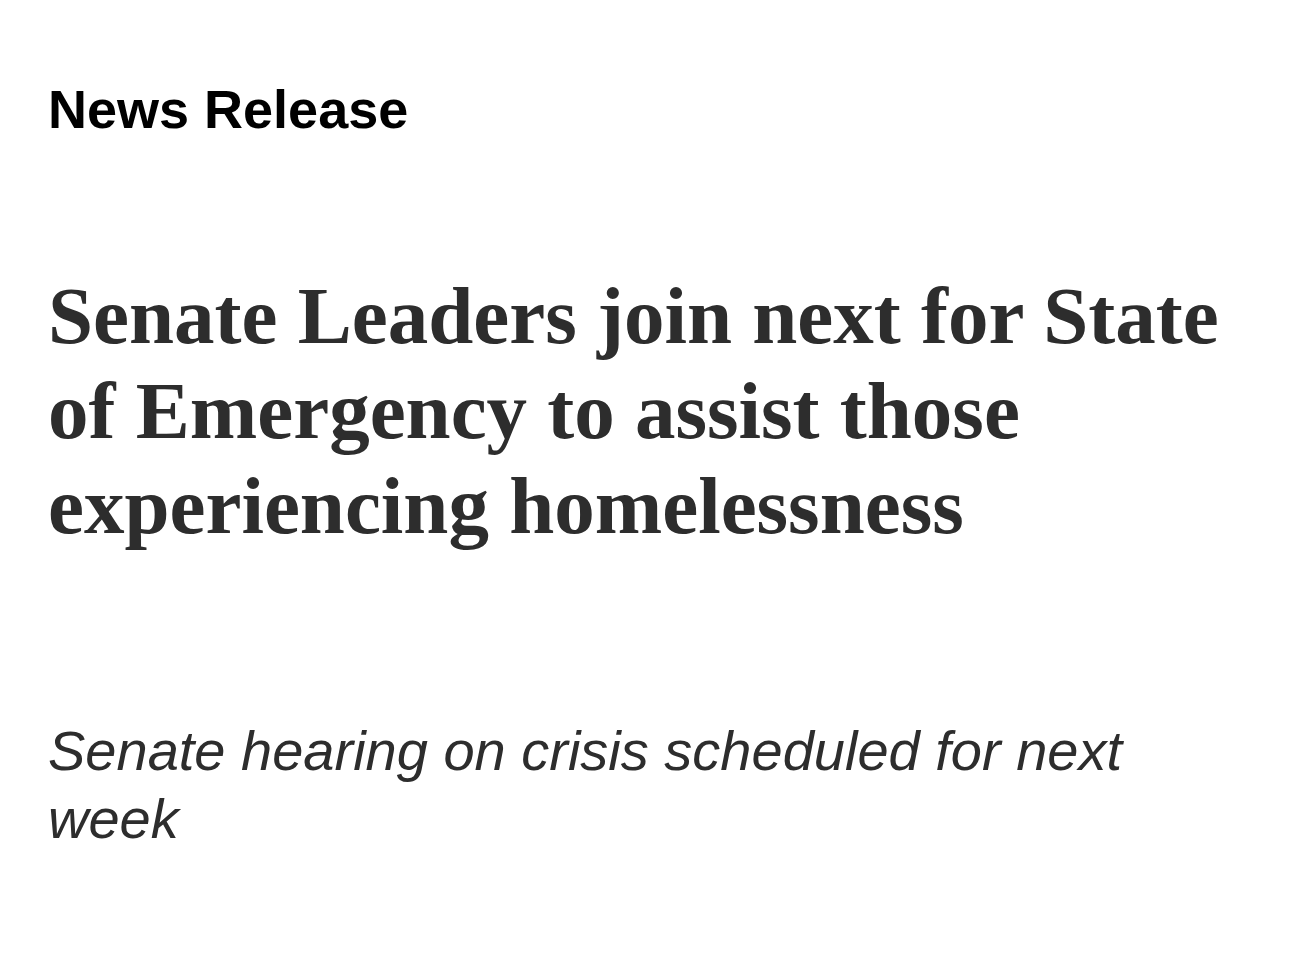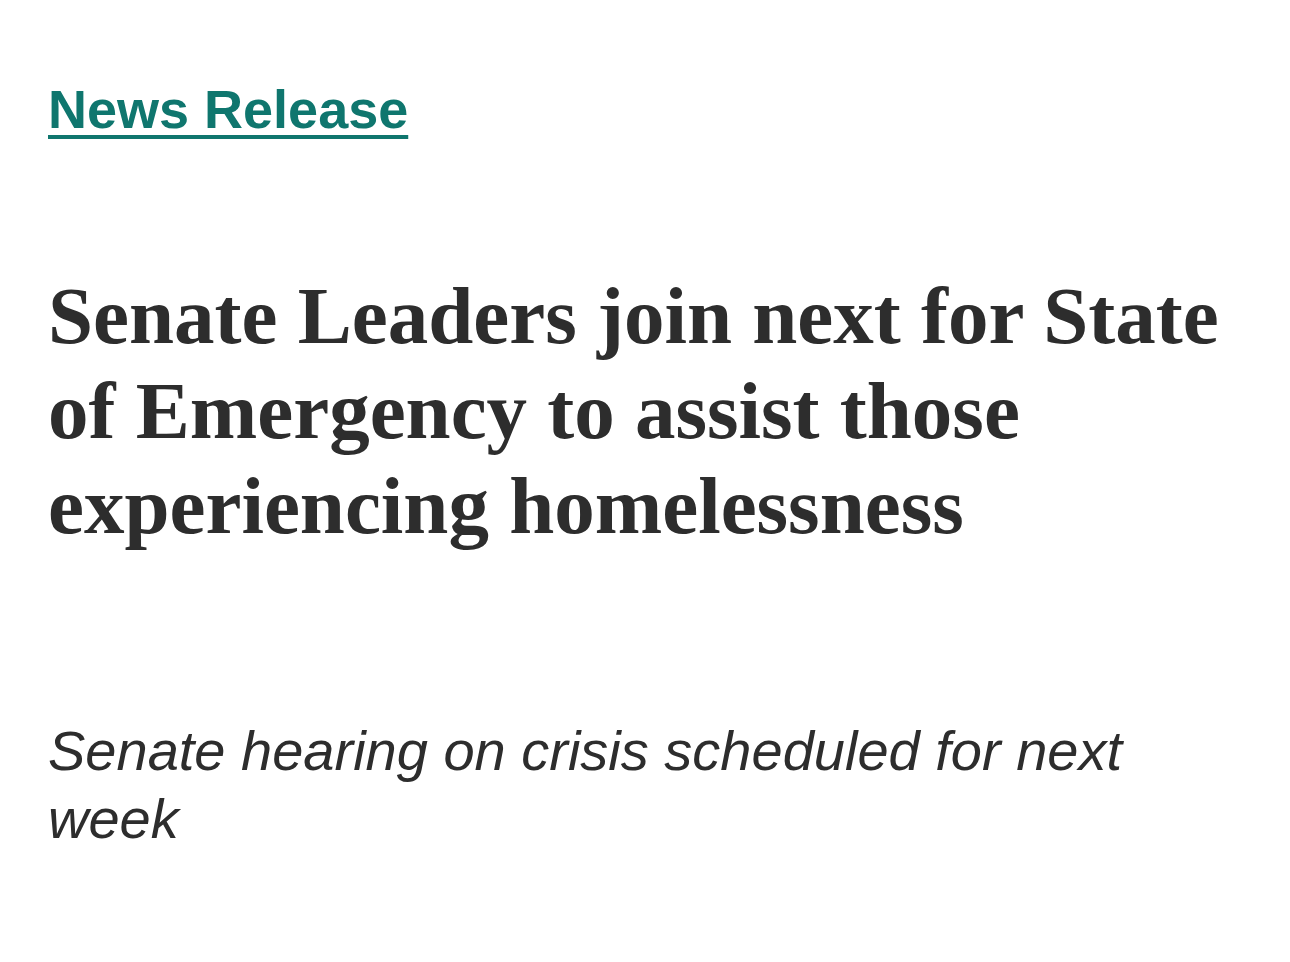--- a/index.html
+++ b/index.html
@@ -20,22 +20,21 @@
     background: #ffffff;
     padding: 77px 48px 0 48px;
   }
   .category-link {
     display: inline-block;
     margin: 0;
     font-family: "Liberation Sans", sans-serif;
     font-weight: 700;
     font-size: 54px;
     line-height: 1.2;
-    color: #0f766e;
-    text-decoration: underline;
+    color: #000000;
     text-decoration-thickness: 4px;
     text-underline-offset: 7px;
     cursor: pointer;
   }
   .headline {
     margin: 127px 0 0 0;
     font-family: "Liberation Serif", serif;
     font-weight: 700;
     font-size: 81px;
     line-height: 1.173;

